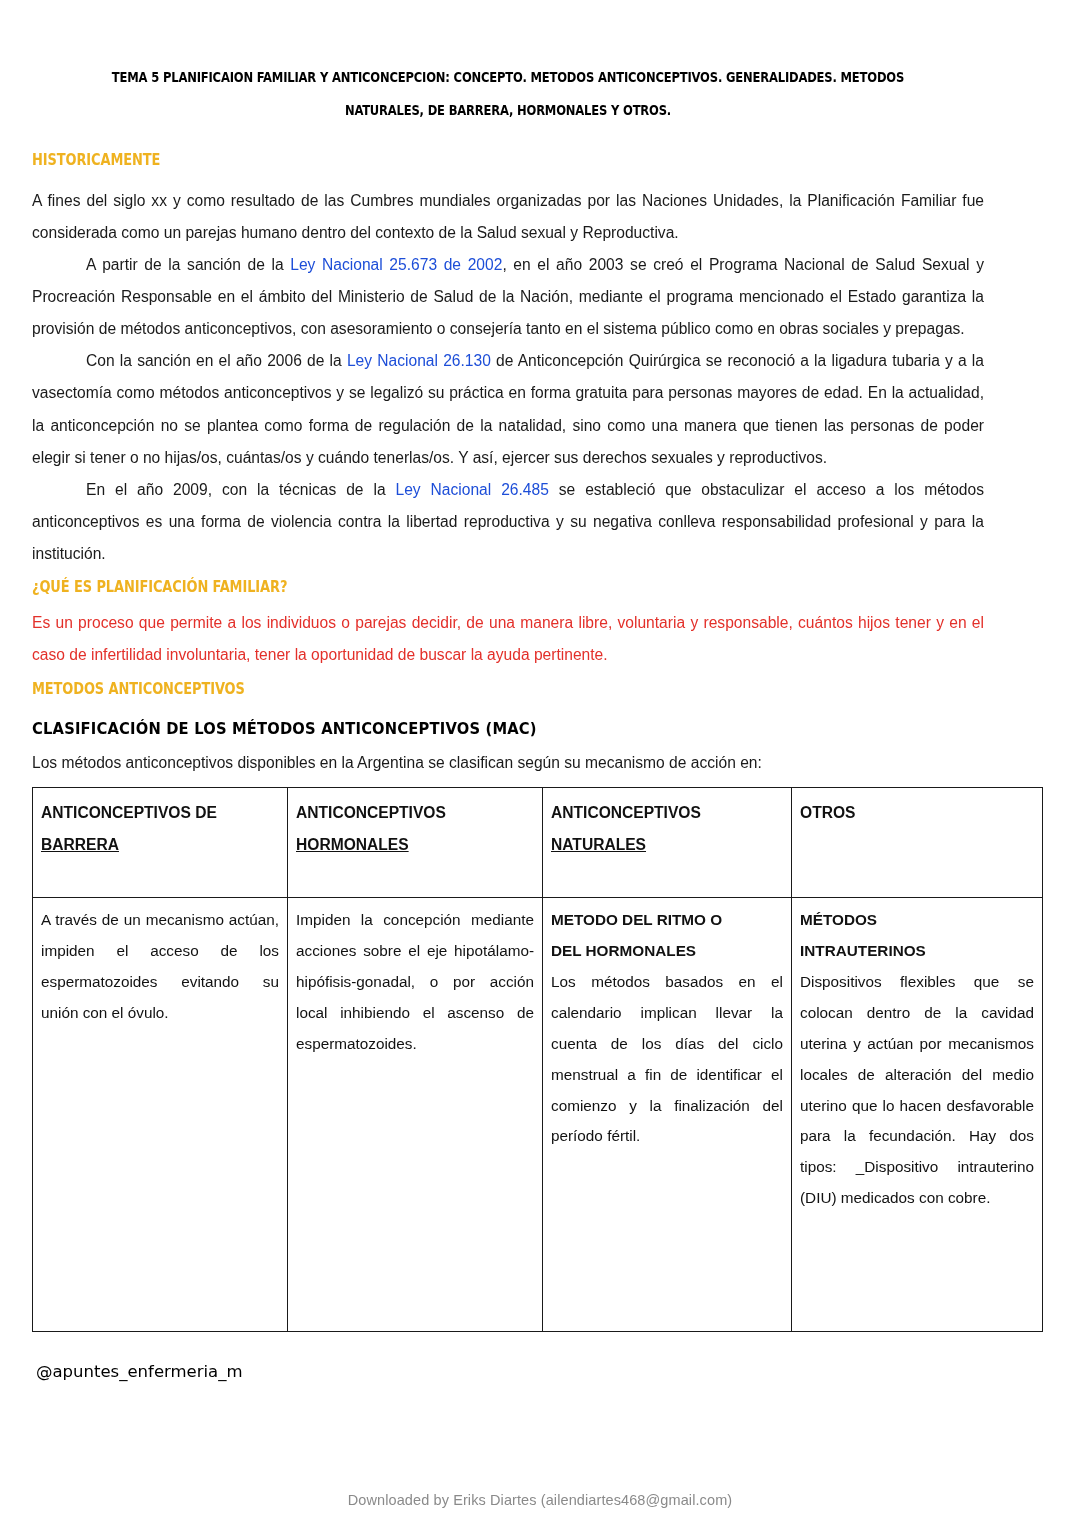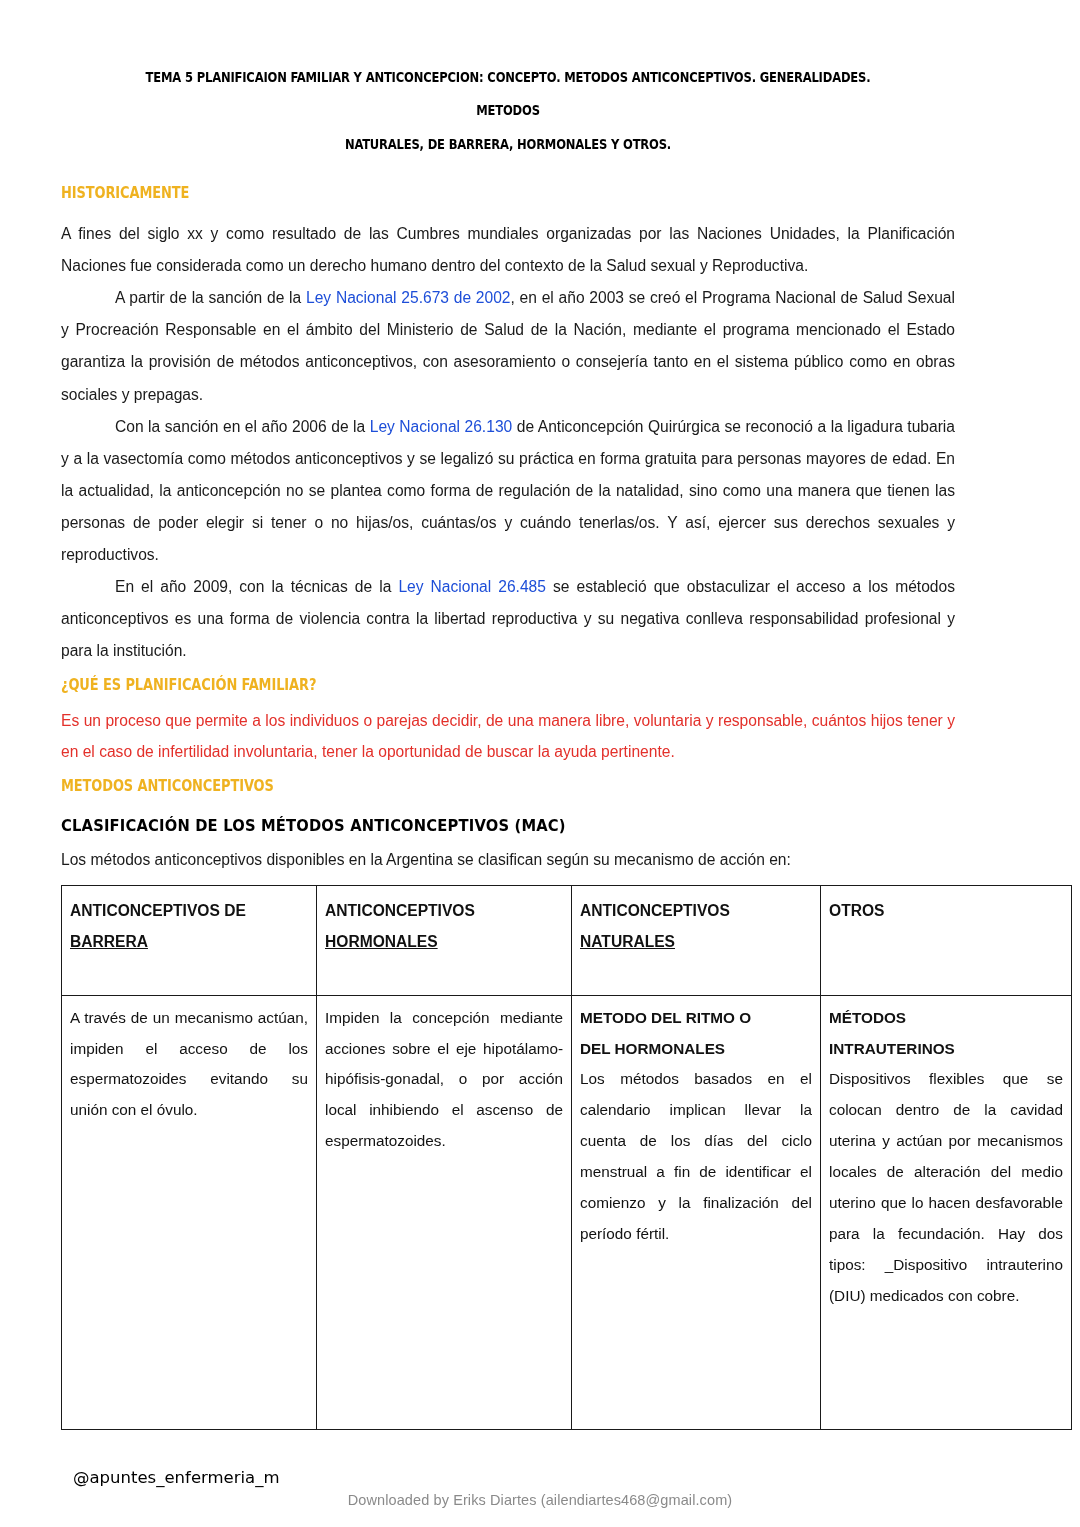--- a/index.html
+++ b/index.html
@@ -15,21 +15,21 @@
     color: #000000;
     overflow: hidden;
   }
 
   .page {
     position: absolute;
     left: 0; top: 0;
     width: 1016px;
     height: 1527px;
     box-sizing: border-box;
-    padding: 0 61px;
+    padding: 0 32px;
   }
 
   
   .doc-title {
     margin: 0;
     padding-top: 60px;
     font-family: "DejaVu Sans", sans-serif;
     font-weight: bold;
     font-size: 14.6px;
     font-stretch: condensed;
@@ -124,21 +124,21 @@
     text-justify: inter-word;
   }
   td.cell .hd .l2 { display: block; text-align: left; }
   .col1 { width: 238px; }
   .col2 { width: 238px; }
   .col3 { width: 232px; }
   .col4 { width: 234px; }
 
   
   .handle {
-    margin: 12px;
+    margin: 4px;
     padding-top: 26px;
     font-family: "DejaVu Sans", sans-serif;
     font-size: 16.5px;
     color: #000;
     letter-spacing: 0px;
   }
   .dl-note {
     position: absolute;
     left: 0;
     top: 1492px;
@@ -158,21 +158,21 @@
     <span>TEMA 5 PLANIFICAION FAMILIAR Y ANTICONCEPCION: CONCEPTO. METODOS ANTICONCEPTIVOS. GENERALIDADES. METODOS</span><br>
     <span>NATURALES, DE BARRERA, HORMONALES Y OTROS.</span>
   </div>
 
   <div class="sp-1"></div>
 
   <h2 class="h-yellow">HISTORICAMENTE</h2>
 
   <div class="sp-2"></div>
 
-  <p class="body">A fines del siglo xx y como resultado de las Cumbres mundiales organizadas por las Naciones Unidades, la Planificación Naciones fue considerada como un derecho humano dentro del contexto de la Salud sexual y Reproductiva.</p>
+  <p class="body">A fines del siglo xx y como resultado de las Cumbres mundiales organizadas por las Naciones Unidades, la Planificación Familiar fue considerada como un parejas humano dentro del contexto de la Salud sexual y Reproductiva.</p>
 
   <p class="body indent"><span>A partir de la sanción de la </span><b>Ley Nacional 25.673 de 2002</b><span>, en el año 2003 se creó el Programa Nacional de Salud Sexual y Procreación Responsable en el ámbito del Ministerio de Salud de la Nación, mediante el programa mencionado el Estado garantiza la provisión de métodos anticonceptivos, con asesoramiento o consejería tanto en el sistema público como en obras sociales y prepagas.</span></p>
 
   <p class="body indent"><span>Con la sanción en el año 2006 de la </span><b>Ley Nacional 26.130</b><span> de Anticoncepción Quirúrgica se reconoció a la ligadura tubaria y a la vasectomía como métodos anticonceptivos y se legalizó su práctica en forma gratuita para personas mayores de edad. En la actualidad, la anticoncepción no se plantea como forma de regulación de la natalidad, sino como una manera que tienen las personas de poder elegir si tener o no hijas/os, cuántas/os y cuándo tenerlas/os. Y así, ejercer sus derechos sexuales y reproductivos.</span></p>
 
   <p class="body indent"><span>En el año 2009, con la técnicas de la </span><b>Ley Nacional 26.485</b><span> se estableció que obstaculizar el acceso a los métodos anticonceptivos es una forma de violencia contra la libertad reproductiva y su negativa conlleva responsabilidad profesional y para la institución.</span></p>
 
   <div class="sp-4"></div>
 
   <h2 class="h-yellow">¿QUÉ ES PLANIFICACIÓN FAMILIAR?</h2>

